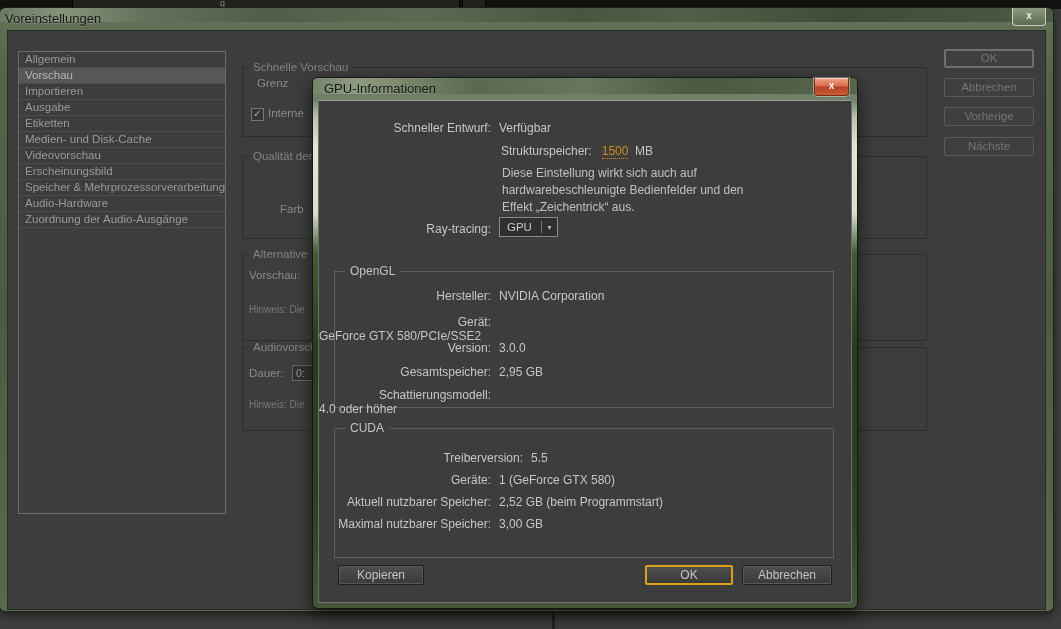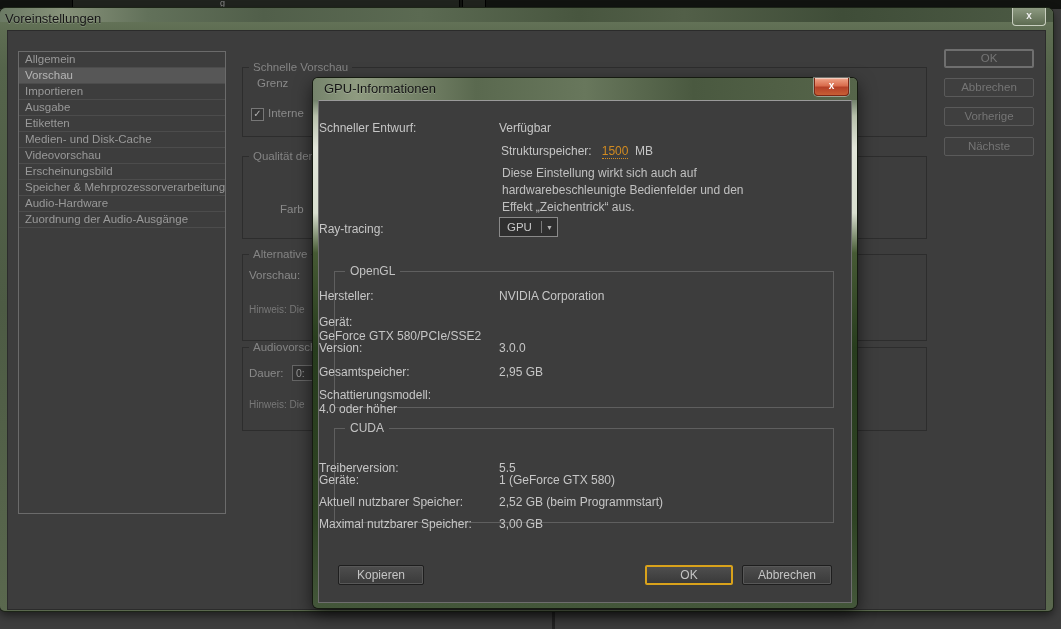--- a/index.html
+++ b/index.html
@@ -45,32 +45,32 @@
 
   
   .mw-btn{position:absolute;left:936px;width:90px;height:19px;background:#3f3f3f;border:1px solid #5a5a5a;
     box-sizing:border-box;color:#757575;font-size:11.5px;text-align:center;line-height:17px;border-radius:2px;cursor:pointer;}
   .mw-btn.default{border:2px solid #6f6f6f;line-height:15px;}
 
   
   .gpu-dialog{position:absolute;left:313px;top:78px;width:544px;height:530px;border-radius:5px;
     background:linear-gradient(180deg,#66755a 0px,#72816b 22px,#b7c0ab 38px,#e2e6da 70px,#d9dfd0 135px,#465a34 175px,#273c1d 270px,#2e4323 440px,#44573a 530px);
     box-shadow:0 0 0 1px #151a10,0 6px 18px rgba(0,0,0,.65);}
-  .dlg-titlebar{position:absolute;left:0;top:0;right:0;height:22px;border-radius:5px 5px 0 0;
+  .dlg-titlebar{position:absolute;left:0;top:0;right:0;height:16px;border-radius:5px 5px 0 0;
     background:linear-gradient(90deg,#75836b 0%,#8f9b80 8%,#5a694f 30%,#68775c 50%,#4a5940 70%,#56654a 100%);}
   .dlg-title{position:absolute;left:11px;top:3px;font-size:13px;color:#141414;text-shadow:0 1px 0 rgba(255,255,255,.2);}
   .dlg-close{position:absolute;right:8px;top:0;width:33px;height:17px;border:1px solid #7e2714;border-top:none;
     border-radius:0 0 4px 4px;background:linear-gradient(180deg,#f0a488 0%,#d96d4e 45%,#b54128 55%,#c85f35 100%);
     box-shadow:0 0 0 1px rgba(255,255,255,.4),inset 0 1px 1px rgba(255,255,255,.5);
     color:#fff;font-size:10px;font-weight:bold;text-align:center;line-height:15px;cursor:pointer;}
   .dlg-content{position:absolute;left:5px;top:22px;width:534px;height:503px;background:#3d3d3d;
     border:1px solid #6e6e6e;border-top-color:#9a9a9a;box-sizing:border-box;}
 
   .fieldrow{position:absolute;display:flex;font-size:12px;color:#c6c6c6;white-space:nowrap;}
-  .fieldrow .lbl{width:172px;text-align:left;margin-right:8px;flex:0 0 auto;}
+  .fieldrow .lbl{width:172px;text-align:right;margin-right:8px;flex:0 0 auto;}
   .hot{color:#d28b20;border-bottom:1px dotted #d28b20;cursor:ew-resize;}
   .note{position:absolute;left:183px;top:64px;width:280px;font-size:12px;line-height:17px;color:#c0c0c0;white-space:pre-line;}
   .structrow{position:absolute;left:182px;top:43px;font-size:12px;color:#c6c6c6;white-space:nowrap;}
 
   .dropdown{position:absolute;left:180px;top:116px;width:59px;height:20px;display:flex;align-items:center;
     background:#2f2f2f;border:1px solid #8a8a8a;box-sizing:border-box;cursor:pointer;}
   .dd-text{flex:1;font-size:11.5px;color:#c8c8c8;padding-left:7px;}
   .dd-sep{width:1px;height:12px;background:#7a7a7a;}
   .dd-arrow{width:15px;text-align:center;font-size:7px;color:#b4b4b4;}
 
@@ -196,24 +196,24 @@
       </div>
       <div class="fieldrow" style="top:264px;left:0;">
         <span class="lbl">Gesamtspeicher:</span>
         <span>2,95 GB</span>
       </div>
       <div class="fieldrow" style="top:287px;left:0;flex-direction:column;">
         <span class="lbl">Schattierungsmodell:</span>
         <span>4.0 oder höher</span>
       </div>
 
-      <div class="dlg-grp" style="top:327px;height:95px;">
+      <div class="dlg-grp" style="top:327px;height:130px;">
         <span class="dlg-grp-label">CUDA</span>
       </div>
-      <div class="fieldrow" style="top:360px;left:0;">
+      <div class="fieldrow" style="top:350px;left:0;padding-left:32px;">
         <span class="lbl">Treiberversion:</span>
         <span>5.5</span>
       </div>
       <div class="fieldrow" style="top:372px;left:0;">
         <span class="lbl">Geräte:</span>
         <span>1 (GeForce GTX 580)</span>
       </div>
       <div class="fieldrow" style="top:394px;left:0;">
         <span class="lbl">Aktuell nutzbarer Speicher:</span>
         <span>2,52 GB (beim Programmstart)</span>

